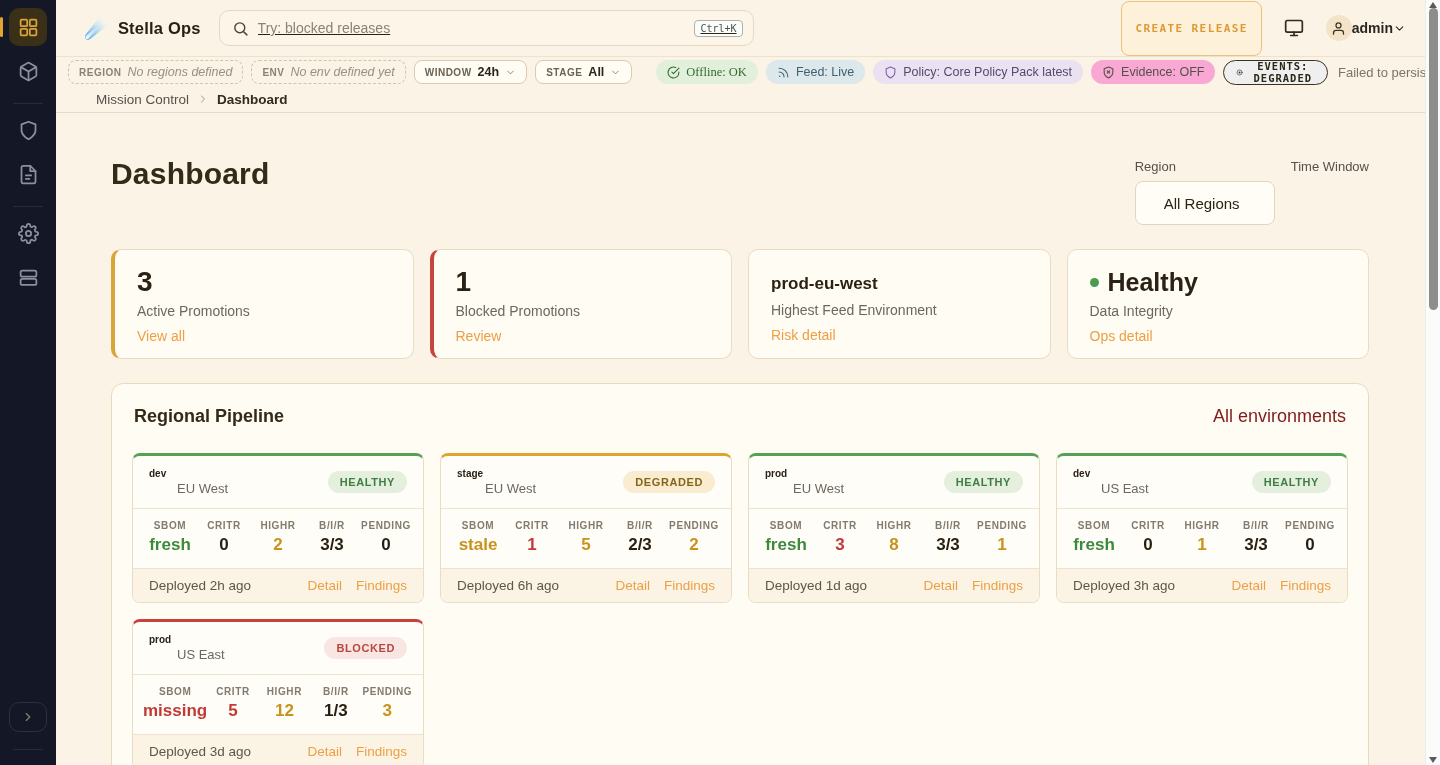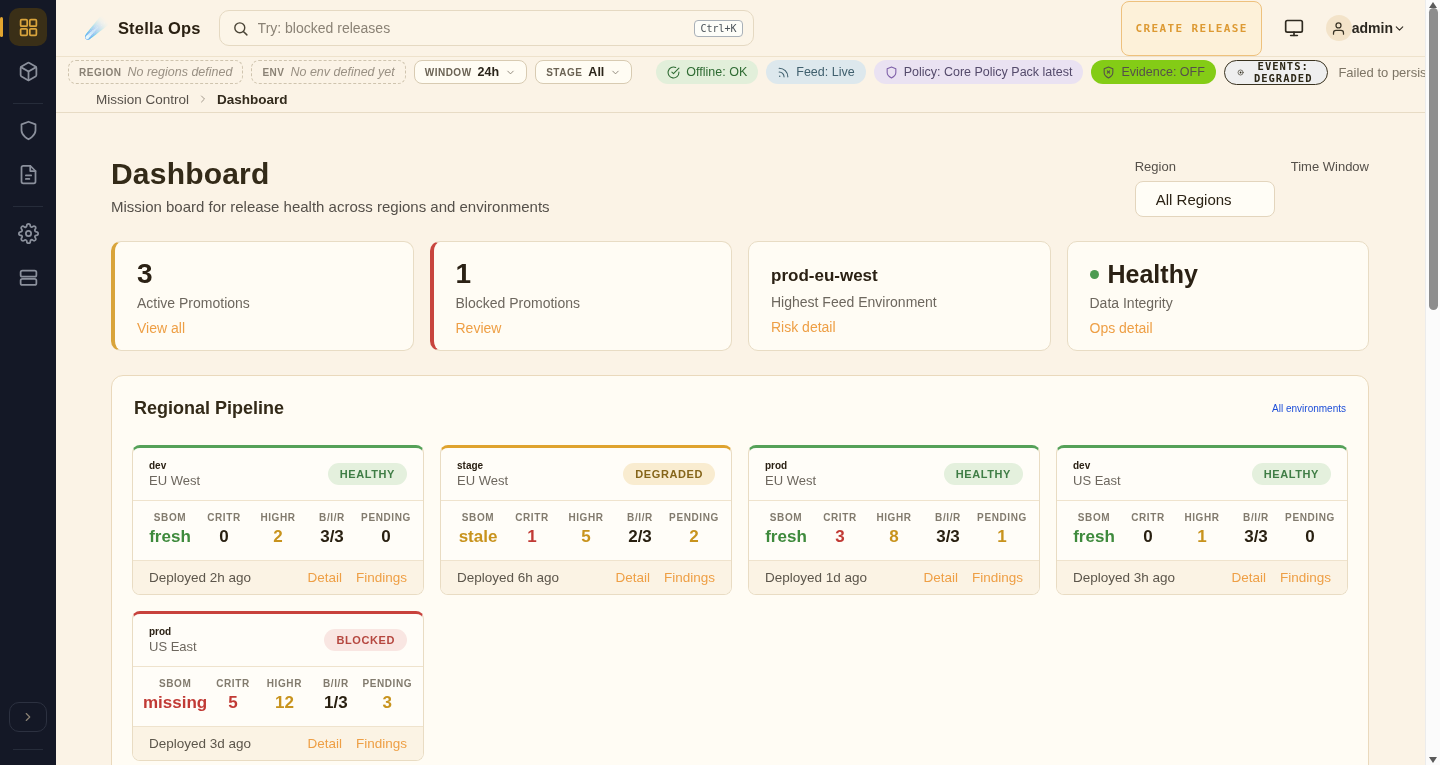--- a/index.html
+++ b/index.html
@@ -19,21 +19,21 @@
   .collapse-btn svg { width:14px; height:14px; }
 
   
   .main { flex:1; display:flex; flex-direction:column; min-width:0; }
 
   
   .topbar { height:57px; display:flex; align-items:center; padding:0 34px 0 28px; border-bottom:1px solid #eee2cc; flex-shrink:0; }
   .brand { display:flex; align-items:center; gap:9px; margin-right:18px; }
   .logo { font-size:20px; line-height:1; color:#e3a52f; }
   .brand-name { font-size:16.5px; font-weight:700; color:#2a2012; letter-spacing:.2px; }
-  .searchbox { width:535px; height:36px; border:1px solid #e5d9c2; border-radius:10px; display:flex; align-items:center; padding:0 10px 0 12px; gap:9px; background:#fcf5e8; }
+  .searchbox { width:535px; height:36px; border:1px solid #e5d9c2; border-radius:10px; display:flex; align-items:center; padding:0 10px 0 12px; gap:9px; background:#fcf5e8;text-decoration:underline; }
   .searchbox svg { width:17px; height:17px; color:#4a4436; flex-shrink:0; }
   .searchbox input { flex:1; border:none; outline:none; background:transparent; font-family:"Liberation Sans",sans-serif; font-size:14px; color:#2b2315; }
   .searchbox input::placeholder { color:#8a8275; }
   .kbd { font-family:"DejaVu Sans Mono",monospace; font-size:10px; color:#4a5258; border:1px solid #a9b0b7; border-radius:4px; padding:2px 5px; background:#fdfdf8; }
   .topbar-right { margin-left:auto; display:flex; align-items:center; gap:22px; }
   .create-release { font-family:"DejaVu Sans Mono",monospace; font-size:11px; font-weight:700; letter-spacing:1.4px; color:#dd9a33; background:#fdf1d9; border:1px solid #eec17d; border-radius:8px; padding:20px 13px; cursor:pointer; }
   .monitor-btn { background:none; border:none; color:#2f2a20; cursor:pointer; display:flex; }
   .monitor-btn svg { width:20px; height:20px; }
   .user { display:flex; align-items:center; gap:0; cursor:pointer; }
   .avatar { width:26px; height:26px; border-radius:50%; background:#f3e3c9; display:flex; align-items:center; justify-content:center; color:#3a3426; }
@@ -48,69 +48,69 @@
   .pill-dashed .pill-key { font-style:normal; }
   .pill-key { font-size:10px; font-weight:700; letter-spacing:.5px; color:#8a8275; }
   .pill-dashed .pill-val { font-style:italic; color:#9a9184; }
   .pill-solid { border:1px solid #d8cbb2; background:#fffcf3; color:#2b251a;justify-content:center; }
   .pill-solid .pill-key { color:#6b6354; }
   .pill-solid .pill-val { font-weight:600; font-size:12.5px; }
   .pill-solid svg { width:11px; height:11px; color:#8a8275; }
   .vdiv { width:1px; height:16px; background:#d8cbb2; margin:0 4px; }
   .chip-pill { display:flex; align-items:center; gap:6px; height:24px; border-radius:999px; padding:0 11px; font-size:12.5px; white-space:nowrap; cursor:pointer; border:none; }
   .chip-pill svg { width:13px; height:13px; flex-shrink:0; }
-  .chip-green { background:#e2efda; color:#2f6b33; }
+  .chip-green { background:#e2efda; color:#2f6b33;font-family:Liberation Serif, serif; }
   .chip-blue { background:#dde8ed; color:#40606e; }
   .chip-purple { background:#eae2f2; color:#544a6b; }
   .chip-purple svg { color:#7e5fa8; }
-  .chip-gray { background:#84cc16; color:#55504a; }
+  .chip-gray { background:#f9a8d4; color:#55504a; }
   .pill-events { display:flex; align-items:center; gap:7px; height:25px; border:1.5px solid #39321f; border-radius:999px; padding:0 12px; font-family:"DejaVu Sans Mono",monospace; font-size:10.5px; font-weight:700; letter-spacing:1px; color:#2c2716; cursor:pointer; }
   .pill-events svg { width:13px; height:13px; }
   .context-notice { font-size:13px; color:#7c7465; margin-left:2px; white-space:nowrap; }
 
   
   .breadcrumb { height:27px; display:flex; align-items:center; gap:8px; padding:0 40px; font-size:13.5px; border-bottom:1px solid #e7dbc5; flex-shrink:0; }
   .bc-parent { color:#57514a; cursor:pointer; }
   .bc-sep { width:12px; height:12px; color:#a39a8d; }
   .bc-current { color:#332b1d; font-weight:600; }
 
   
   .content { flex:1; padding:44px 71px 0 55px; overflow:hidden; }
   .page-head { display:flex; justify-content:space-between; align-items:flex-start; }
   .page-title { font-size:30px; font-weight:700; color:#332a18; line-height:34px; letter-spacing:.2px; }
   .page-subtitle { font-size:15px; color:#55504a; margin-top:7px; }
   .head-filters { display:flex; gap:16px; margin-top:2px; }
   .filter-group label { display:block; font-size:13px; color:#55504a; margin-bottom:7px; }
-  .select-box { width:140px; height:36px; border:1px solid #e3d5bd; border-radius:8px; background:#fffdf6; display:flex; align-items:center; padding:0 20px; font-size:15px; color:#2b2315; cursor:pointer; }
+  .select-box { width:140px; height:44px; border:1px solid #e3d5bd; border-radius:8px; background:#fffdf6; display:flex; align-items:center; padding:0 28px; font-size:15px; color:#2b2315; cursor:pointer; }
 
   
   .summary-row { display:grid; grid-template-columns:repeat(4,1fr); gap:16px; margin-top:24px; }
   .scard { background:#fffcf4; border:1px solid #e8dcc4; border-radius:10px; height:110px; padding:16px 22px 0 22px; }
   .scard[data-accent="amber"] { border-left:4px solid #d9a43a; }
   .scard[data-accent="red"] { border-left:4px solid #c8453e; }
   .scard-value { font-size:28px; font-weight:700; color:#2b2114; line-height:32px; }
   .scard-value.md { font-size:17px; line-height:26px; padding-top:5px; }
   .scard-value.lg { font-size:25px; line-height:32px; display:flex; align-items:center; gap:9px; }
   .dot { width:9px; height:9px; border-radius:50%; background:#4c9b51; display:inline-block; }
   .scard-label { font-size:14px; color:#6d675e; margin-top:5px; }
   .scard-link { font-size:14px; color:#ee9f45; margin-top:9px; cursor:pointer; display:inline-block; }
 
   
   .pipeline-panel { margin-top:24px; background:#fffcf4; border:1px solid #ead9bc; border-radius:12px; padding:22px 20px; }
   .panel-head { display:flex; justify-content:space-between; align-items:center; margin-bottom:26px; padding:0 2px; }
   .panel-title { font-size:18px; font-weight:700; color:#332a18; }
-  .panel-link { font-size:10px; color:#1d4ed8; cursor:pointer; }
+  .panel-link { font-size:18px; color:#7f1d1d; cursor:pointer; }
   .pipeline-grid { display:grid; grid-template-columns:repeat(4,1fr); gap:16px; }
   .pcard { background:#fffdf8; border:1px solid #e9dcc3; border-top:3px solid #999; border-radius:8px; display:flex; flex-direction:column; overflow:hidden; }
   .pcard[data-tone="green"] { border-top-color:#55a158; }
   .pcard[data-tone="amber"] { border-top-color:#dfa32e; }
   .pcard[data-tone="red"]   { border-top-color:#c8423c; }
   .pcard-head { display:flex; justify-content:space-between; align-items:center; padding:12px 16px; }
   .pcard-env { font-size:10px; font-weight:700; color:#2b2114; }
-  .pcard-region { font-size:13px; color:#6d675e; margin-top:2px; }
+  .pcard-region { font-size:13px; color:#6d675e; margin-top:2px;margin-left:28px; }
   .chip { font-size:11px; font-weight:700; letter-spacing:.6px; border-radius:999px; padding:5px 12px; }
   .chip[data-tone="green"] { background:#e4f0dd; color:#3f7d45; }
   .chip[data-tone="amber"] { background:#f9ecd0; color:#85651a; }
   .chip[data-tone="red"]   { background:#f9e6e2; color:#b5473f; }
   .pcard-stats { display:flex; border-top:1px solid #efe3cd; border-bottom:1px solid #efe3cd; padding:11px 10px 13px 10px; }
   .stat-col { flex:1; text-align:center; }
   .stat-label { font-size:10px; font-weight:600; letter-spacing:.6px; color:#827b6e; }
   .stat-value { font-size:17px; font-weight:700; margin-top:4px; color:#281f10; }
   .stat-value[data-tone="green"] { color:#3e8a3c; }
   .stat-value[data-tone="amber"] { color:#c8931d; }
@@ -297,21 +297,20 @@
           <polyline points="9 6 15 12 9 18"></polyline>
         </svg>
       <span class="bc-current">Dashboard</span>
     </nav>
 
     <div class="content">
 
       <div class="page-head">
         <div>
           <h1 class="page-title">Dashboard</h1>
-          <p class="page-subtitle">Mission board for release health across regions and environments</p>
         </div>
         <div class="head-filters">
           <div class="filter-group">
             <label>Region</label>
             <div class="select-box">All Regions</div>
           </div>
           <div class="filter-group">
             <label>Time Window</label>
           </div>
         </div>

